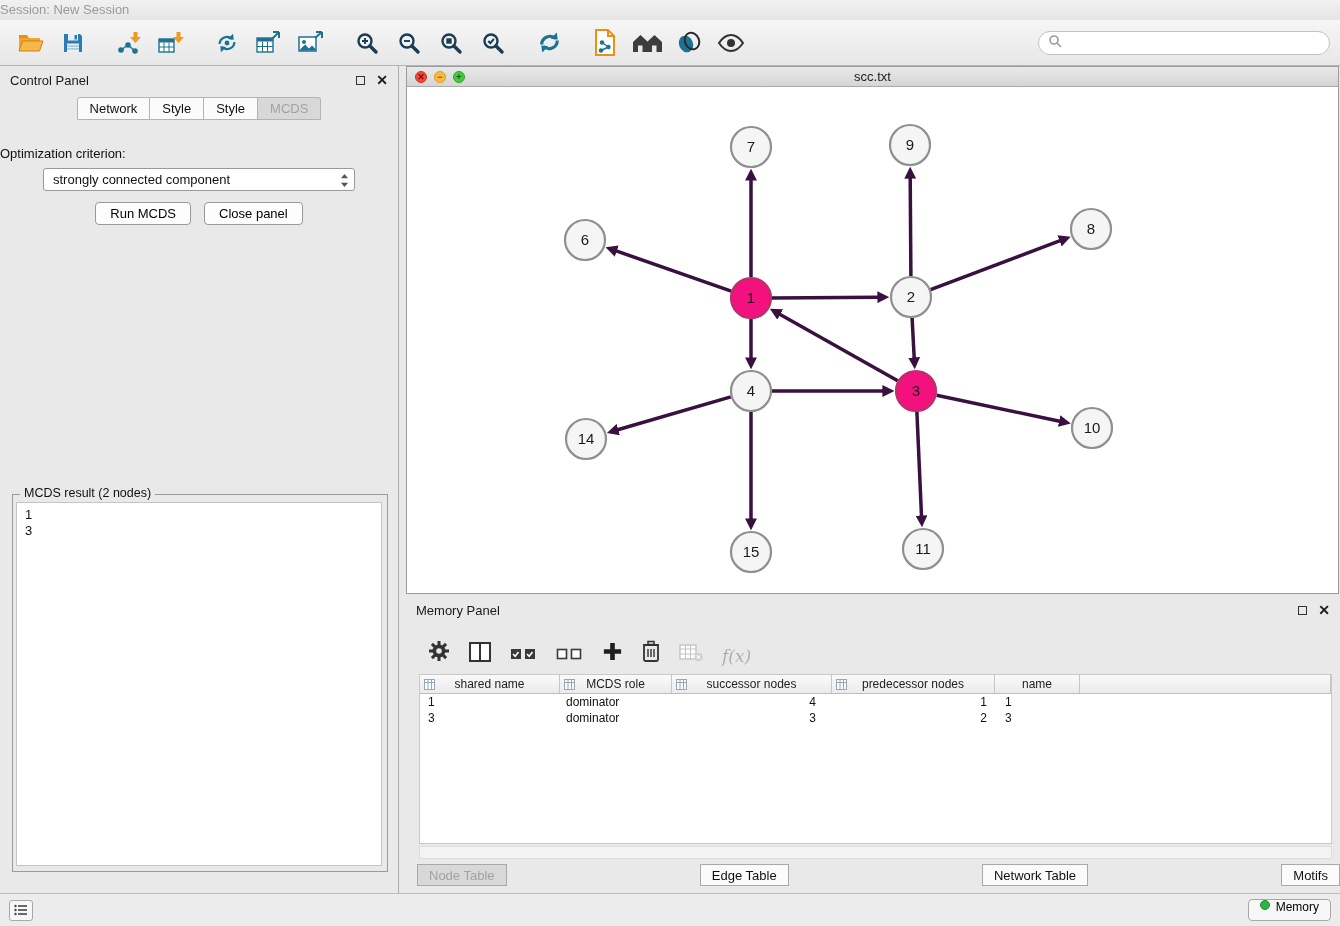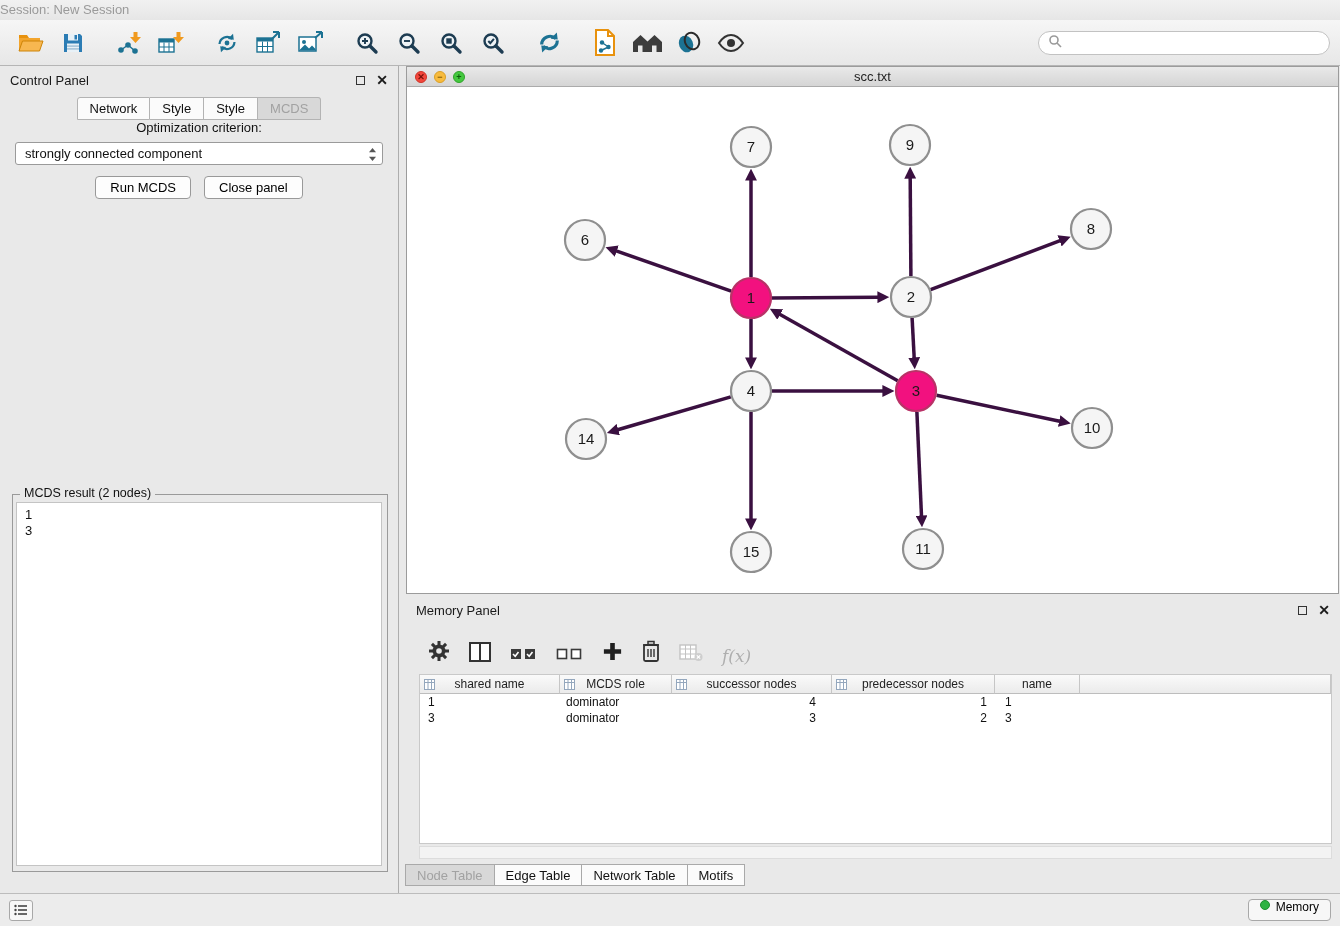--- a/index.html
+++ b/index.html
@@ -24,22 +24,22 @@
   .cpanel{position:absolute;left:0;top:66px;width:399px;bottom:33px;background:#e9e9e9;border-right:1px solid #adadad}
   .phead{height:28px;display:flex;align-items:center;padding:0 10px;font-size:13px;color:#1a1a1a}
   .winbtns{margin-left:auto;display:flex;gap:11px;align-items:center}
   .floatbox{width:9px;height:9px;border:1.6px solid #333;display:inline-block}
   .closex{font-size:14px;font-weight:bold;color:#1a1a1a;line-height:1}
   .tabs{display:flex;justify-content:center;margin-top:3px}
   .tab{padding:3px 12px;font-size:13px;background:#fbfbfb;border:1px solid #b3b3b3;border-left:none;color:#111;cursor:default}
   .tab:first-child{border-left:1px solid #b3b3b3;border-radius:3px 0 0 0}
   .tab:last-child{border-radius:0 3px 0 0}
   .tab.active{background:#d8d8d8;color:#a2a2a2}
-  .optlabel{text-align:center;font-size:13px}
-  .dropdown{margin:7px auto 0;width:368px;height:23px;border:1px solid #9a9a9a;border-radius:3px;background:#fff;
+  .optlabel{text-align:left;margin-top:26px;font-size:13px}
+  .dropdown{margin:7px auto 0;width:312px;height:23px;border:1px solid #9a9a9a;border-radius:3px;background:#fff;
     display:flex;align-items:center;font-size:13px;padding:0 22px 0 9px;position:relative}
   .dropdown .spin{position:absolute;right:5px;top:4px}
   .btnrow{display:flex;justify-content:center;gap:13px;margin-top:11px}
   .btn{height:23px;padding:0 14px;font-size:13px;background:#fdfdfd;border:1px solid #999;border-radius:4px;
     font-family:"Liberation Sans",sans-serif;cursor:default}
   .resultbox{position:absolute;left:12px;right:10px;top:428px;bottom:21px;border:1px solid #9a9a9a;background:#e9e9e9}
   .resultlegend{position:absolute;top:-9px;left:7px;background:#e9e9e9;padding:0 4px;font-size:12.5px;color:#111}
   .resultinner{position:absolute;inset:7px 5px 5px 3px;background:#fff;border:1px solid #c4c4c4;
     padding:4px 8px;font-size:13px;line-height:16px;overflow:hidden}
 
@@ -64,21 +64,21 @@
     font-size:12px;display:flex;align-items:center;justify-content:center;position:relative;color:#222}
   .th .mini{position:absolute;left:4px;top:4px}
   .trow{height:16px}
   .tcell{font-size:12px;line-height:16px;white-space:nowrap;overflow:hidden}
   .tcell.c0{padding-left:8px}
   .tcell.c1{padding-left:6px}
   .tcell.c2{text-align:right;padding-right:16px}
   .tcell.c3{text-align:right;padding-right:8px}
   .tcell.c4{padding-left:10px}
   .tablestrip{position:absolute;left:13px;right:8px;top:250px;height:13px;background:#f3f3f3;border:1px solid #dcdcdc}
-  .bottabs{position:absolute;left:0;right:0;top:268px;display:flex;justify-content:flex-start}
+  .bottabs{position:absolute;left:12px;right:0;top:268px;display:flex;justify-content:space-between}
   .btab{height:22px;padding:0 11px;font-size:13px;background:#fbfbfb;border:1px solid #a9a9a9;margin-left:-1px;
     font-family:"Liberation Sans",sans-serif;color:#111;cursor:default}
   .btab.active{background:#d8d8d8;color:#a2a2a2}
 
   
   .statusbar{position:absolute;left:0;right:0;bottom:0;height:33px;background:#ececec;border-top:1px solid #bcbcbc;
     display:flex;align-items:center;padding:0 9px}
   .listbtn{width:24px;height:21px;border:1px solid #a8a8a8;border-radius:3px;background:#f7f7f7;
     display:flex;align-items:center;justify-content:center}
   .membtn{margin-left:auto;height:22px;border:1px solid #a8a8a8;border-radius:4px;background:#f7f7f7;

